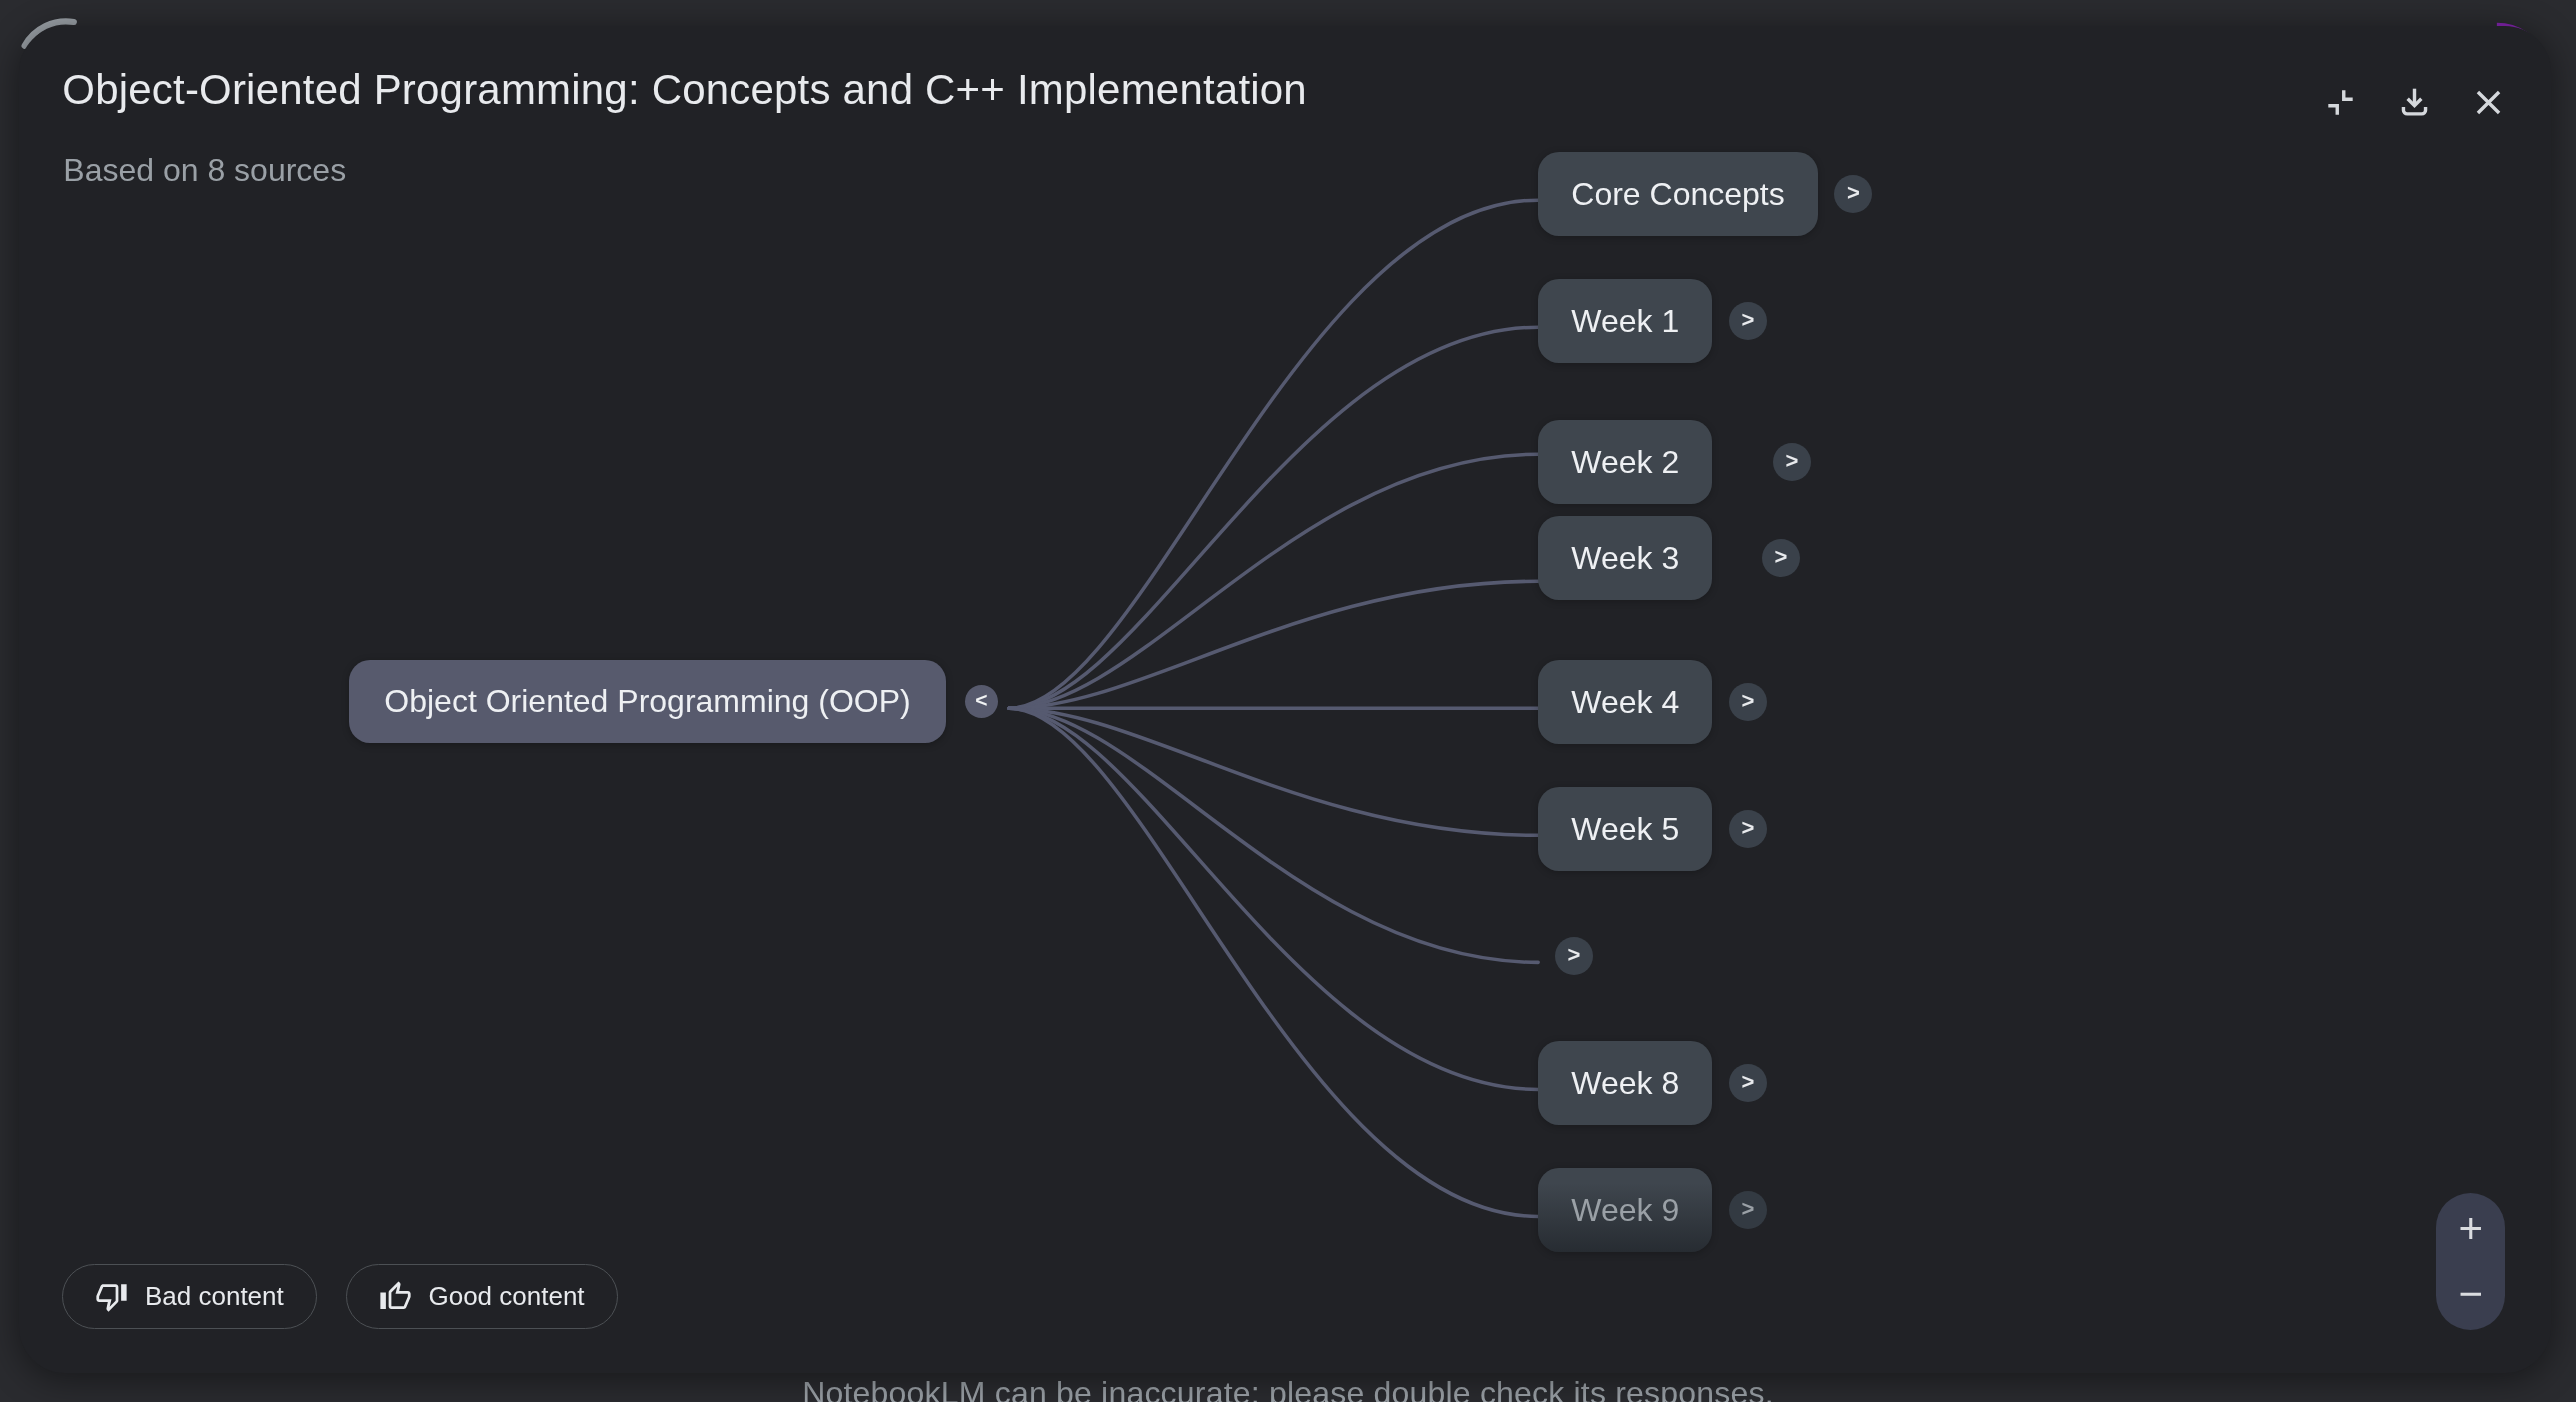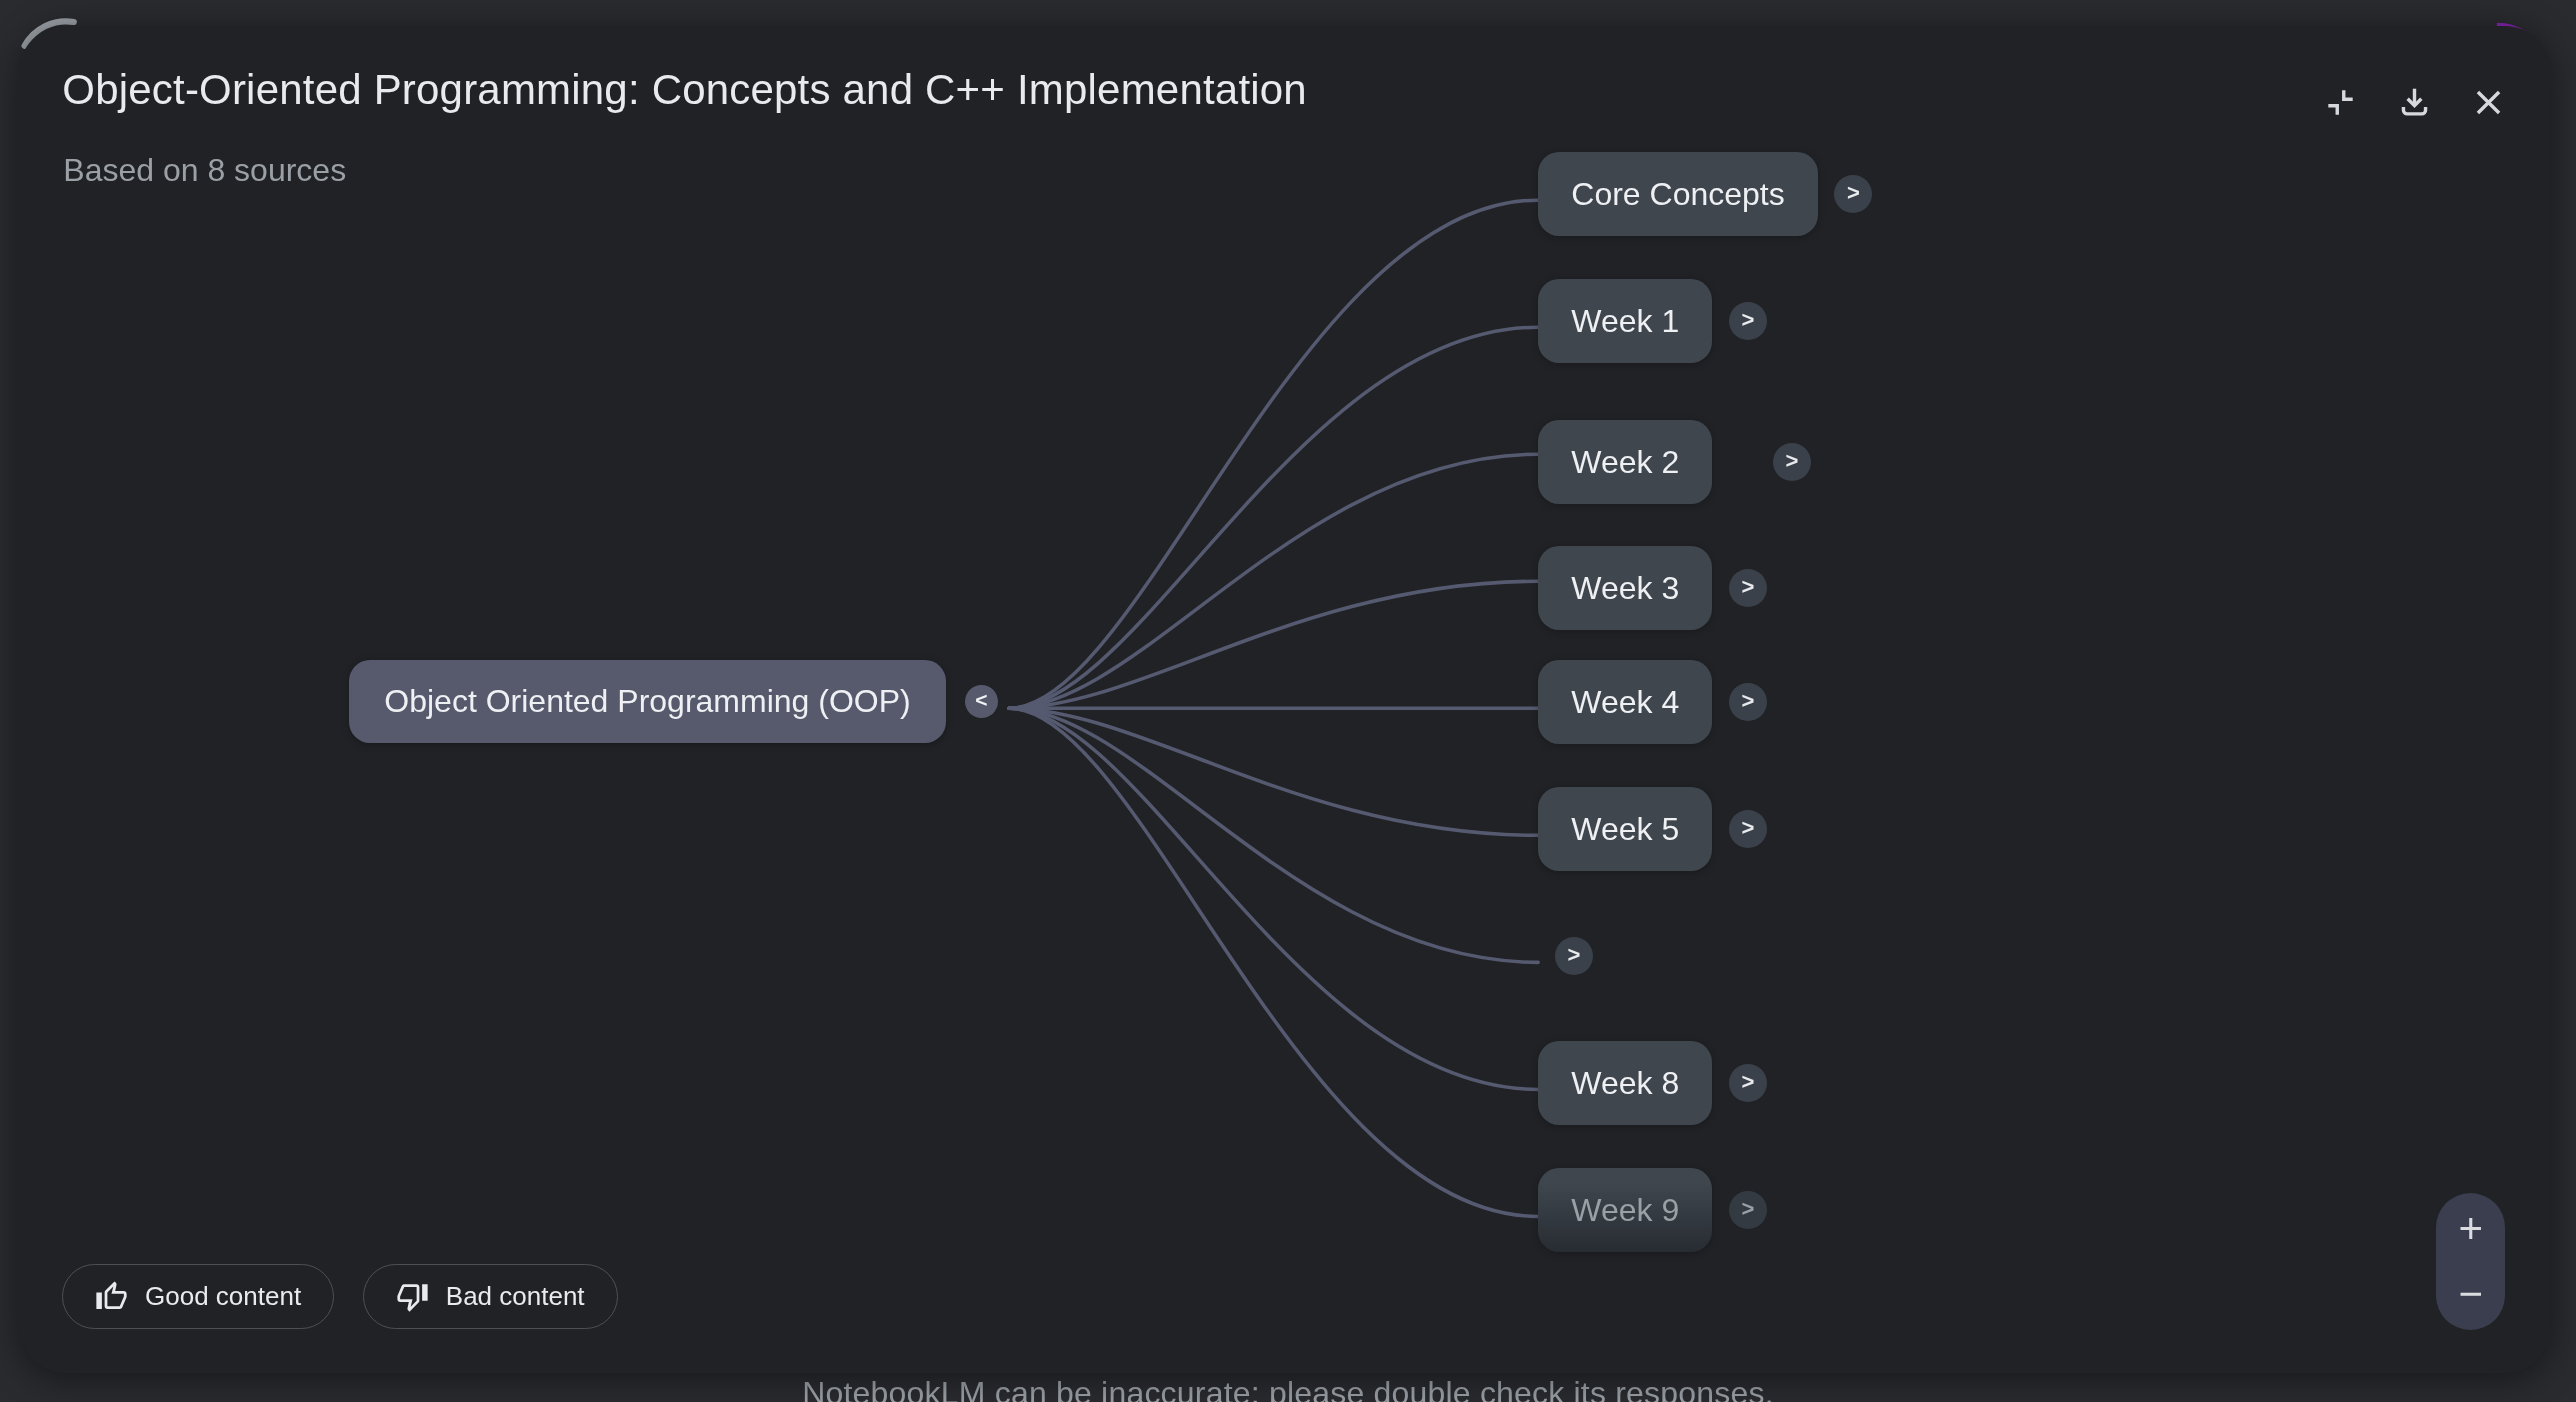--- a/index.html
+++ b/index.html
@@ -172,21 +172,21 @@
     <button class="expand-circle">&gt;</button>
   </div>
       <div class="node-row" style="left: 1519px; top: 259px;">
     <div class="node">Week 1</div>
     <button class="expand-circle">&gt;</button>
   </div>
       <div class="node-row" style="left: 1519px; top: 400px; gap: 44px;">
     <div class="node">Week 2</div>
     <button class="expand-circle">&gt;</button>
   </div>
-      <div class="node-row" style="left: 1519px; top: 526px;">
+      <div class="node-row" style="left: 1519px; top: 496px; gap: 33px;">
     <div class="node">Week 3</div>
     <button class="expand-circle">&gt;</button>
   </div>
       <div class="node-row" style="left: 1519px; top: 640px;">
     <div class="node">Week 4</div>
     <button class="expand-circle">&gt;</button>
   </div>
       <div class="node-row" style="left: 1519px; top: 767px;">
     <div class="node">Week 5</div>
     <button class="expand-circle">&gt;</button>
@@ -200,29 +200,29 @@
   </div>
       <div class="node-row dimmed" style="left: 1519px; top: 1148px;">
     <div class="node">Week 9</div>
     <button class="expand-circle">&gt;</button>
   </div>
     </div>
 
   <div class="feedback">
     <button class="pill-btn">
       <svg viewBox="0 0 24 24">
-        <path d="M9 21h9c.83 0 1.54-.5 1.84-1.22l3.02-7.05c.09-.23.14-.47.14-.73v-2c0-1.1-.9-2-2-2h-6.31l.95-4.57.03-.32c0-.41-.17-.79-.44-1.06L14.17 1 7.58 7.59C7.22 7.95 7 8.45 7 9v10c0 1.1.9 2 2 2zM9 9l4.34-4.34L12 10h9v2l-3 7H9V9zM1 9h4v12H1z"></path>
-      </svg>
-      <span>Good content</span>
+        <path d="M15 3H6c-.83 0-1.54.5-1.84 1.22l-3.02 7.05c-.09.23-.14.47-.14.73v2c0 1.1.9 2 2 2h6.31l-.95 4.57-.03.32c0 .41.17.79.44 1.06L9.83 23l6.59-6.59c.36-.36.58-.86.58-1.41V5c0-1.1-.9-2-2-2zm0 12.17-4.34 4.34L12 14H3v-2l3-7h9v10.17zM19 3h4v12h-4z"></path>
+      </svg>
+      <span>Bad content</span>
     </button>
     <button class="pill-btn">
       <svg viewBox="0 0 24 24">
-        <path d="M15 3H6c-.83 0-1.54.5-1.84 1.22l-3.02 7.05c-.09.23-.14.47-.14.73v2c0 1.1.9 2 2 2h6.31l-.95 4.57-.03.32c0 .41.17.79.44 1.06L9.83 23l6.59-6.59c.36-.36.58-.86.58-1.41V5c0-1.1-.9-2-2-2zm0 12.17-4.34 4.34L12 14H3v-2l3-7h9v10.17zM19 3h4v12h-4z"></path>
-      </svg>
-      <span>Bad content</span>
+        <path d="M9 21h9c.83 0 1.54-.5 1.84-1.22l3.02-7.05c.09-.23.14-.47.14-.73v-2c0-1.1-.9-2-2-2h-6.31l.95-4.57.03-.32c0-.41-.17-.79-.44-1.06L14.17 1 7.58 7.59C7.22 7.95 7 8.45 7 9v10c0 1.1.9 2 2 2zM9 9l4.34-4.34L12 10h9v2l-3 7H9V9zM1 9h4v12H1z"></path>
+      </svg>
+      <span>Good content</span>
     </button>
   </div>
 
   <div class="zoom-pill">
     <button class="zoom-btn">+</button>
     <button class="zoom-btn">−</button>
   </div>
 
 </div>
 

